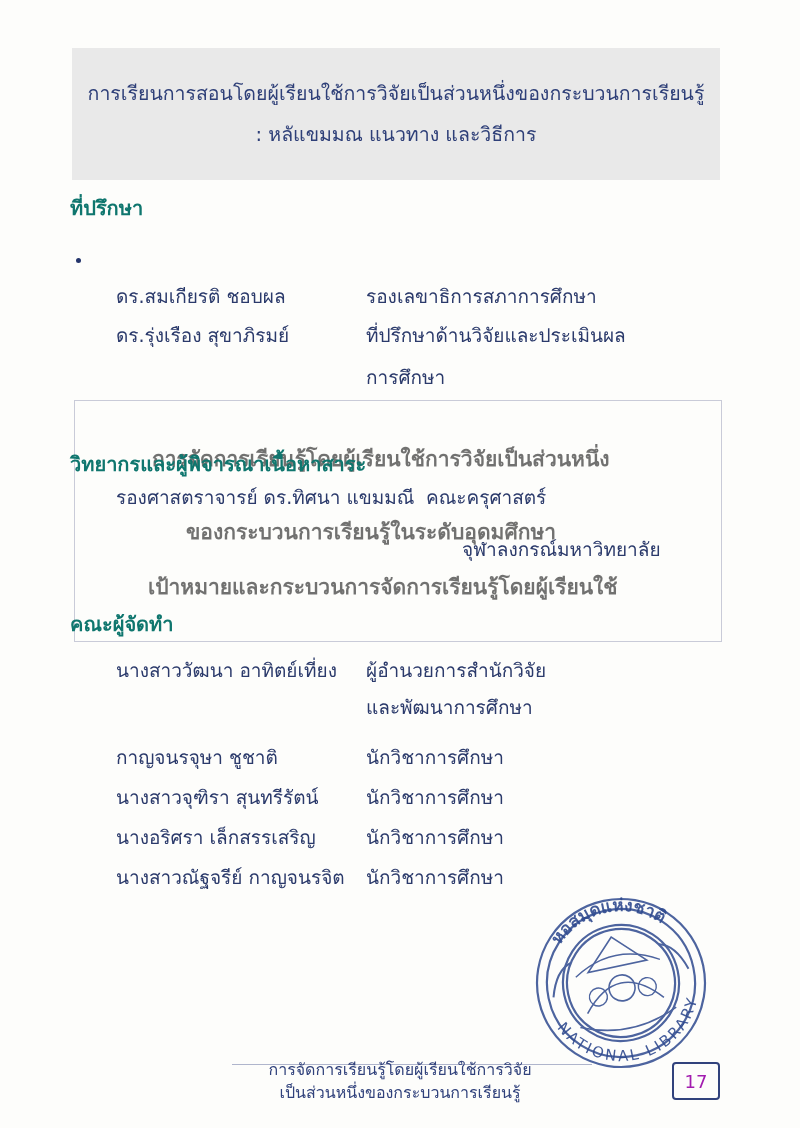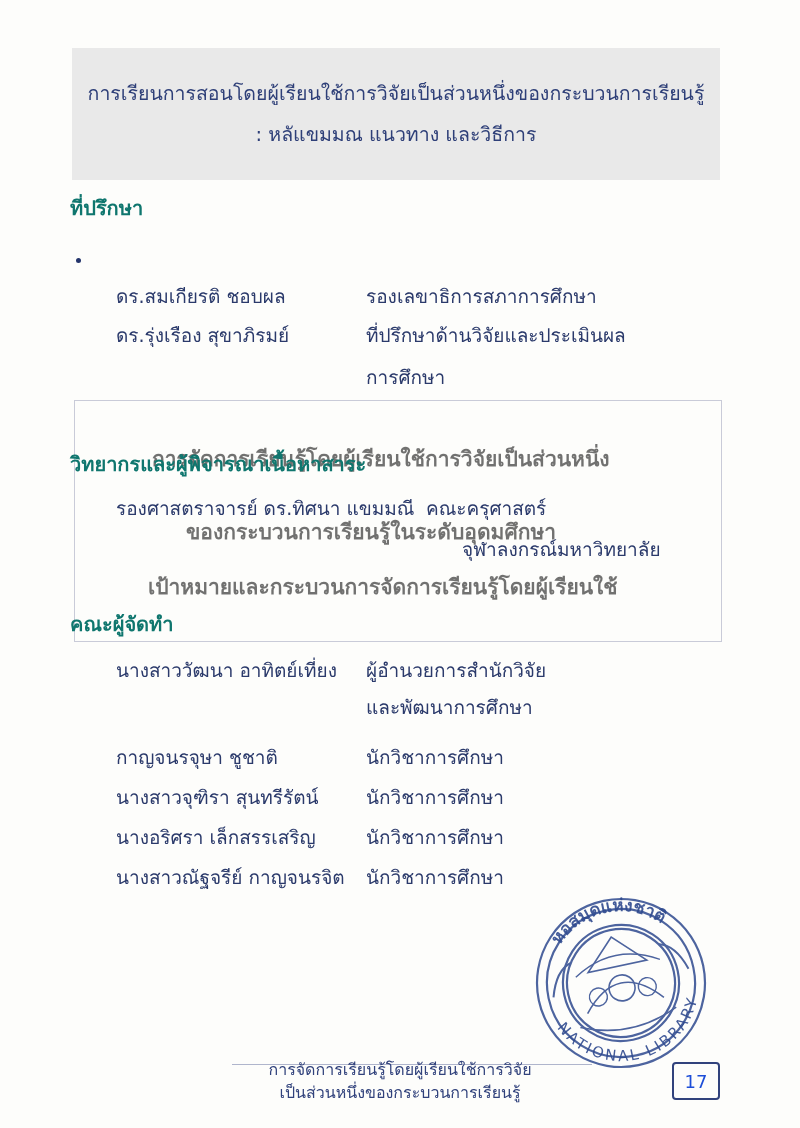--- a/index.html
+++ b/index.html
@@ -127,21 +127,21 @@
     left: 672px;
     top: 1062px;
     width: 44px;
     height: 34px;
     border: 2px solid #31427c;
     border-radius: 4px;
     display: flex;
     align-items: center;
     justify-content: center;
     font-size: 18px;
-    color: #1d4ed8;
+    color: #a21caf;
   }
 </style>
 </head>
 <body>
 
 <div class="page">
 
   <div class="title-banner">
     <div class="title-line1">การเรียนการสอนโดยผู้เรียนใช้การวิจัยเป็นส่วนหนึ่งของกระบวนการเรียนรู้</div>
     <div class="title-line2">:  หลัแขมมณ  แนวทาง  และวิธีการ</div>
@@ -160,21 +160,21 @@
   </div>
   <div class="row" style="left:116px; top:320px;">
     <span class="col-name">ดร.รุ่งเรือง   สุขาภิรมย์</span><span class="col-role">ที่ปรึกษาด้านวิจัยและประเมินผล</span>
   </div>
   <div class="row" style="left:116px; top:362px;">
     <span class="col-name"></span><span class="col-role">การศึกษา</span>
   </div>
 
   <div class="section-heading" style="left:70px; top:448px;">วิทยากรและผู้พิจารณาเนื้อหาสาระ</div>
 
-  <div class="row" style="left:116px; top:493px;">
+  <div class="row" style="left:116px; top:482px;">
     <span style="display:inline-block;width:310px;">รองศาสตราจารย์ ดร.ทิศนา  แขมมณี</span><span>คณะครุศาสตร์</span>
   </div>
   <div class="row" style="left:462px; top:534px;">
     <span>จุฬาลงกรณ์มหาวิทยาลัย</span>
   </div>
 
   <div class="section-heading" style="left:70px; top:608px;">คณะผู้จัดทำ</div>
 
   <div class="row" style="left:116px; top:655px;">
     <span class="col-name">นางสาววัฒนา  อาทิตย์เที่ยง</span><span class="col-role">ผู้อำนวยการสำนักวิจัย</span>

